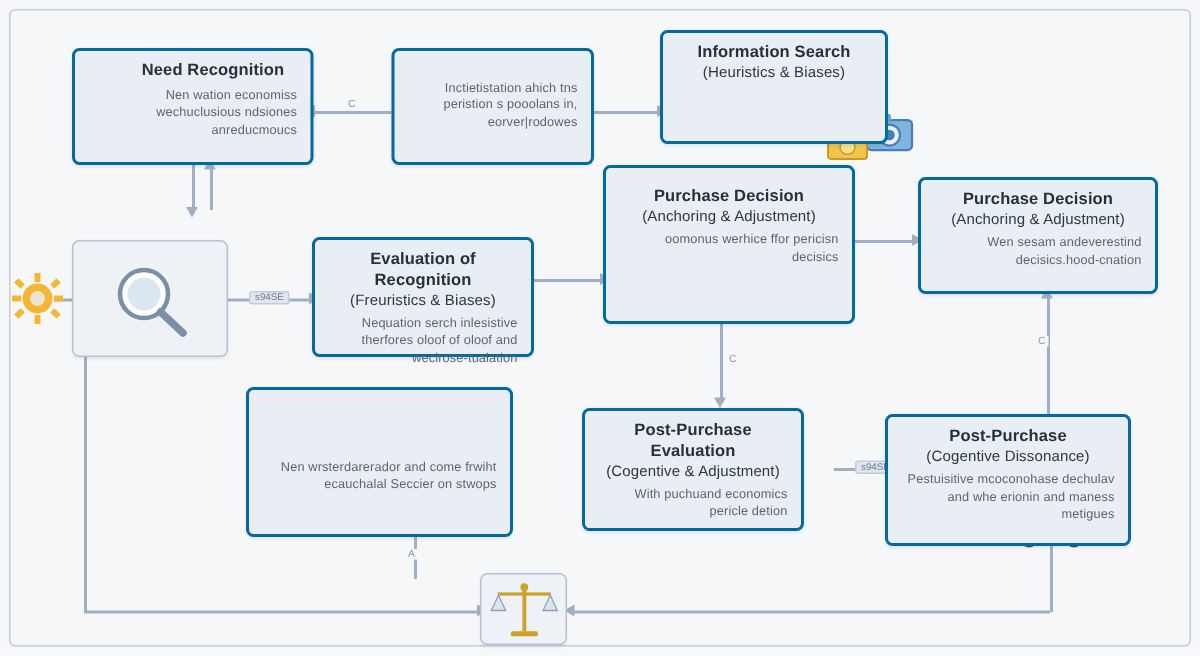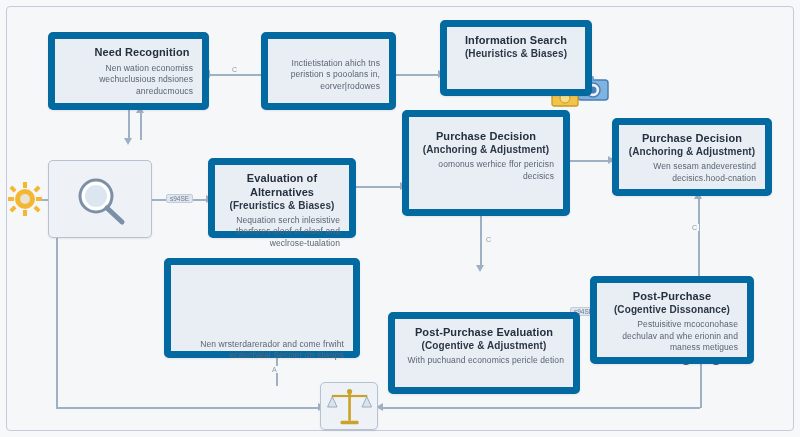--- a/index.html
+++ b/index.html
@@ -24,38 +24,38 @@
     border: 1px solid #c3ccd8;
     border-radius: 4px;
     background: #f6f7f9;
     box-sizing: border-box;
   }
 
   
   .node {
     position: absolute;
     box-sizing: border-box;
-    border: 7px solid #0369a1;
+    border: 2px solid #0369a1;
     border-radius: 5px;
     background: #e9eef5;
     box-shadow: 0 1px 2px rgba(60,70,90,0.10);
     padding: 7px 9px;
     text-align: center;
     color: #2c3440;
   }
   .node .title {
     font-size: 11px;
     font-weight: bold;
     line-height: 1.25;
     color: #24303d;
     display: block;
   }
   .node .subtitle {
     font-size: 10px;
-    font-weight: bold;
+    font-weight: normal;
     line-height: 1.25;
     color: #2b3744;
     display: block;
   }
   .node .body {
     font-size: 8.5px;
     line-height: 1.35;
     color: #5a6472;
     display: block;
     margin-top: 3px;
@@ -272,45 +272,45 @@
   <div class="node" style="left:261px; top:32px; width:135px; height:78px;">
     <span class="body" style="margin-top:12px;">Inctietistation ahich tns peristion s pooolans in, eorver|rodowes</span>
   </div>
 
   <div class="node" style="left:440px; top:20px; width:152px; height:76px;">
     <span class="title">Information Search</span>
     <span class="subtitle">(Heuristics &amp; Biases)</span>
   </div>
 
   <div class="node" style="left:208px; top:158px; width:148px; height:80px;">
-    <span class="title">Evaluation of Alternatives</span>
+    <span class="title">Evaluation of Recognition</span>
     <span class="subtitle">(Freuristics &amp; Biases)</span>
     <span class="body">Nequation serch inlesistive therfores oloof of oloof and weclrose-tualation</span>
   </div>
 
   <div class="node" style="left:402px; top:110px; width:168px; height:106px;">
     <span class="title" style="margin-top:6px;">Purchase Decision</span>
     <span class="subtitle">(Anchoring &amp; Adjustment)</span>
     <span class="body">oomonus werhice ffor pericisn decisics</span>
   </div>
 
   <div class="node" style="left:612px; top:118px; width:160px; height:78px;">
     <span class="title">Purchase Decision</span>
     <span class="subtitle">(Anchoring &amp; Adjustment)</span>
     <span class="body">Wen sesam andeverestind decisics.hood-cnation</span>
   </div>
 
-  <div class="node" style="left:388px; top:272px; width:192px; height:82px;margin-top:40px;">
+  <div class="node" style="left:388px; top:272px; width:148px; height:82px;">
     <span class="title">Post-Purchase Evaluation</span>
     <span class="subtitle">(Cogentive &amp; Adjustment)</span>
     <span class="body">With puchuand economics pericle detion</span>
   </div>
 
   <div class="node" style="left:590px; top:276px; width:164px; height:88px;">
     <span class="title">Post-Purchase</span>
     <span class="subtitle">(Cogentive Dissonance)</span>
     <span class="body">Pestuisitive mcoconohase dechulav and whe erionin and maness metigues</span>
   </div>
 
-  <div class="node" style="left:164px; top:258px; width:196px; height:100px; padding-top:74px;">
+  <div class="node" style="left:164px; top:258px; width:178px; height:100px; padding-top:46px;">
     <span class="body" style="margin-top:0;">Nen wrsterdarerador and come frwiht ecauchalal Seccier on stwops</span>
   </div>
 </div>
 
 </body></html>

